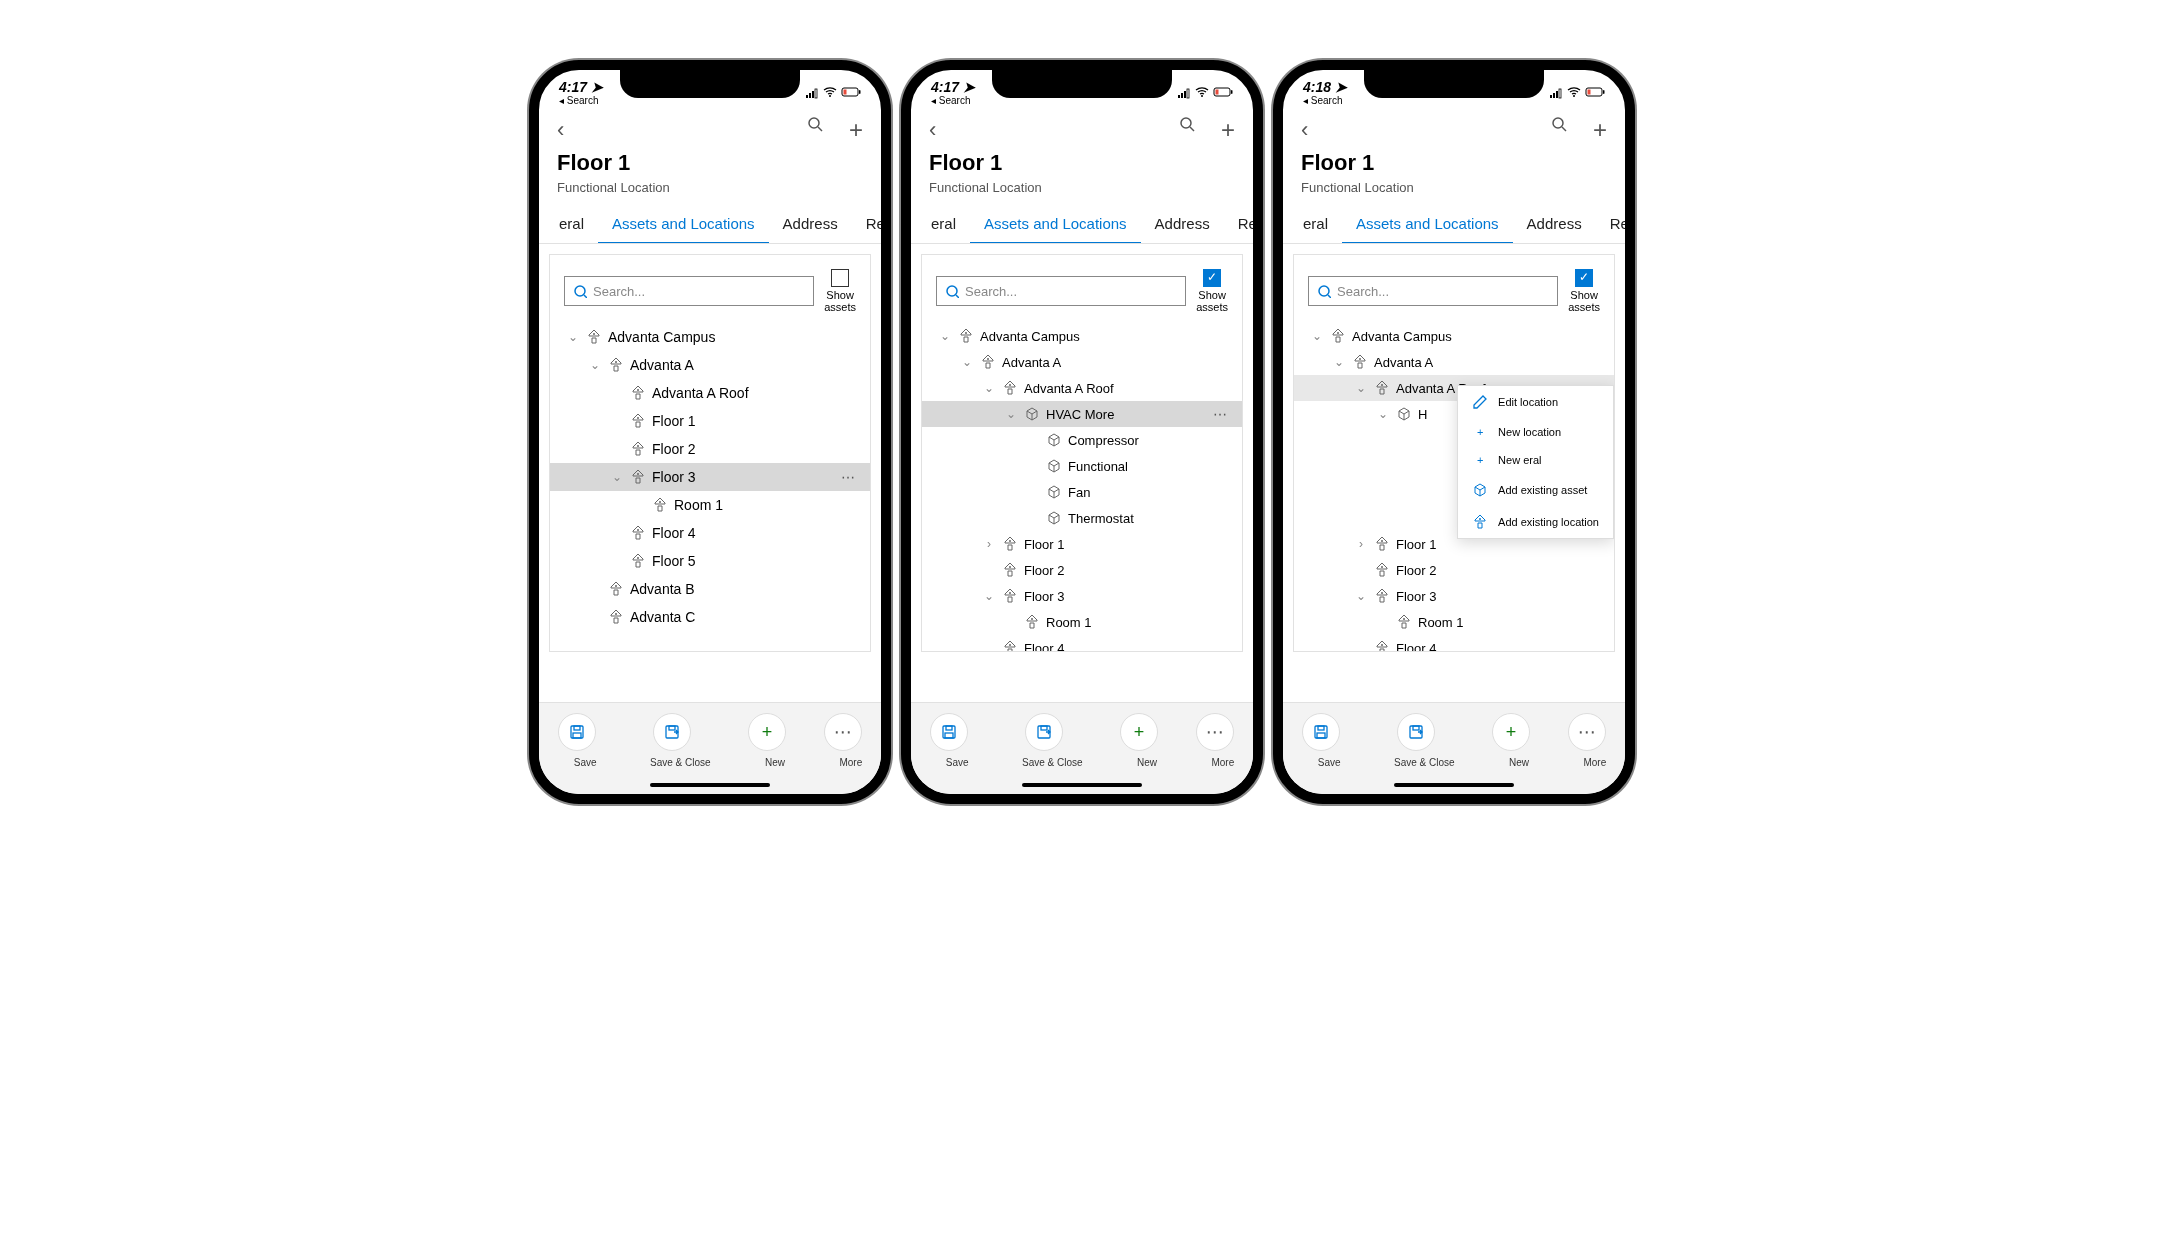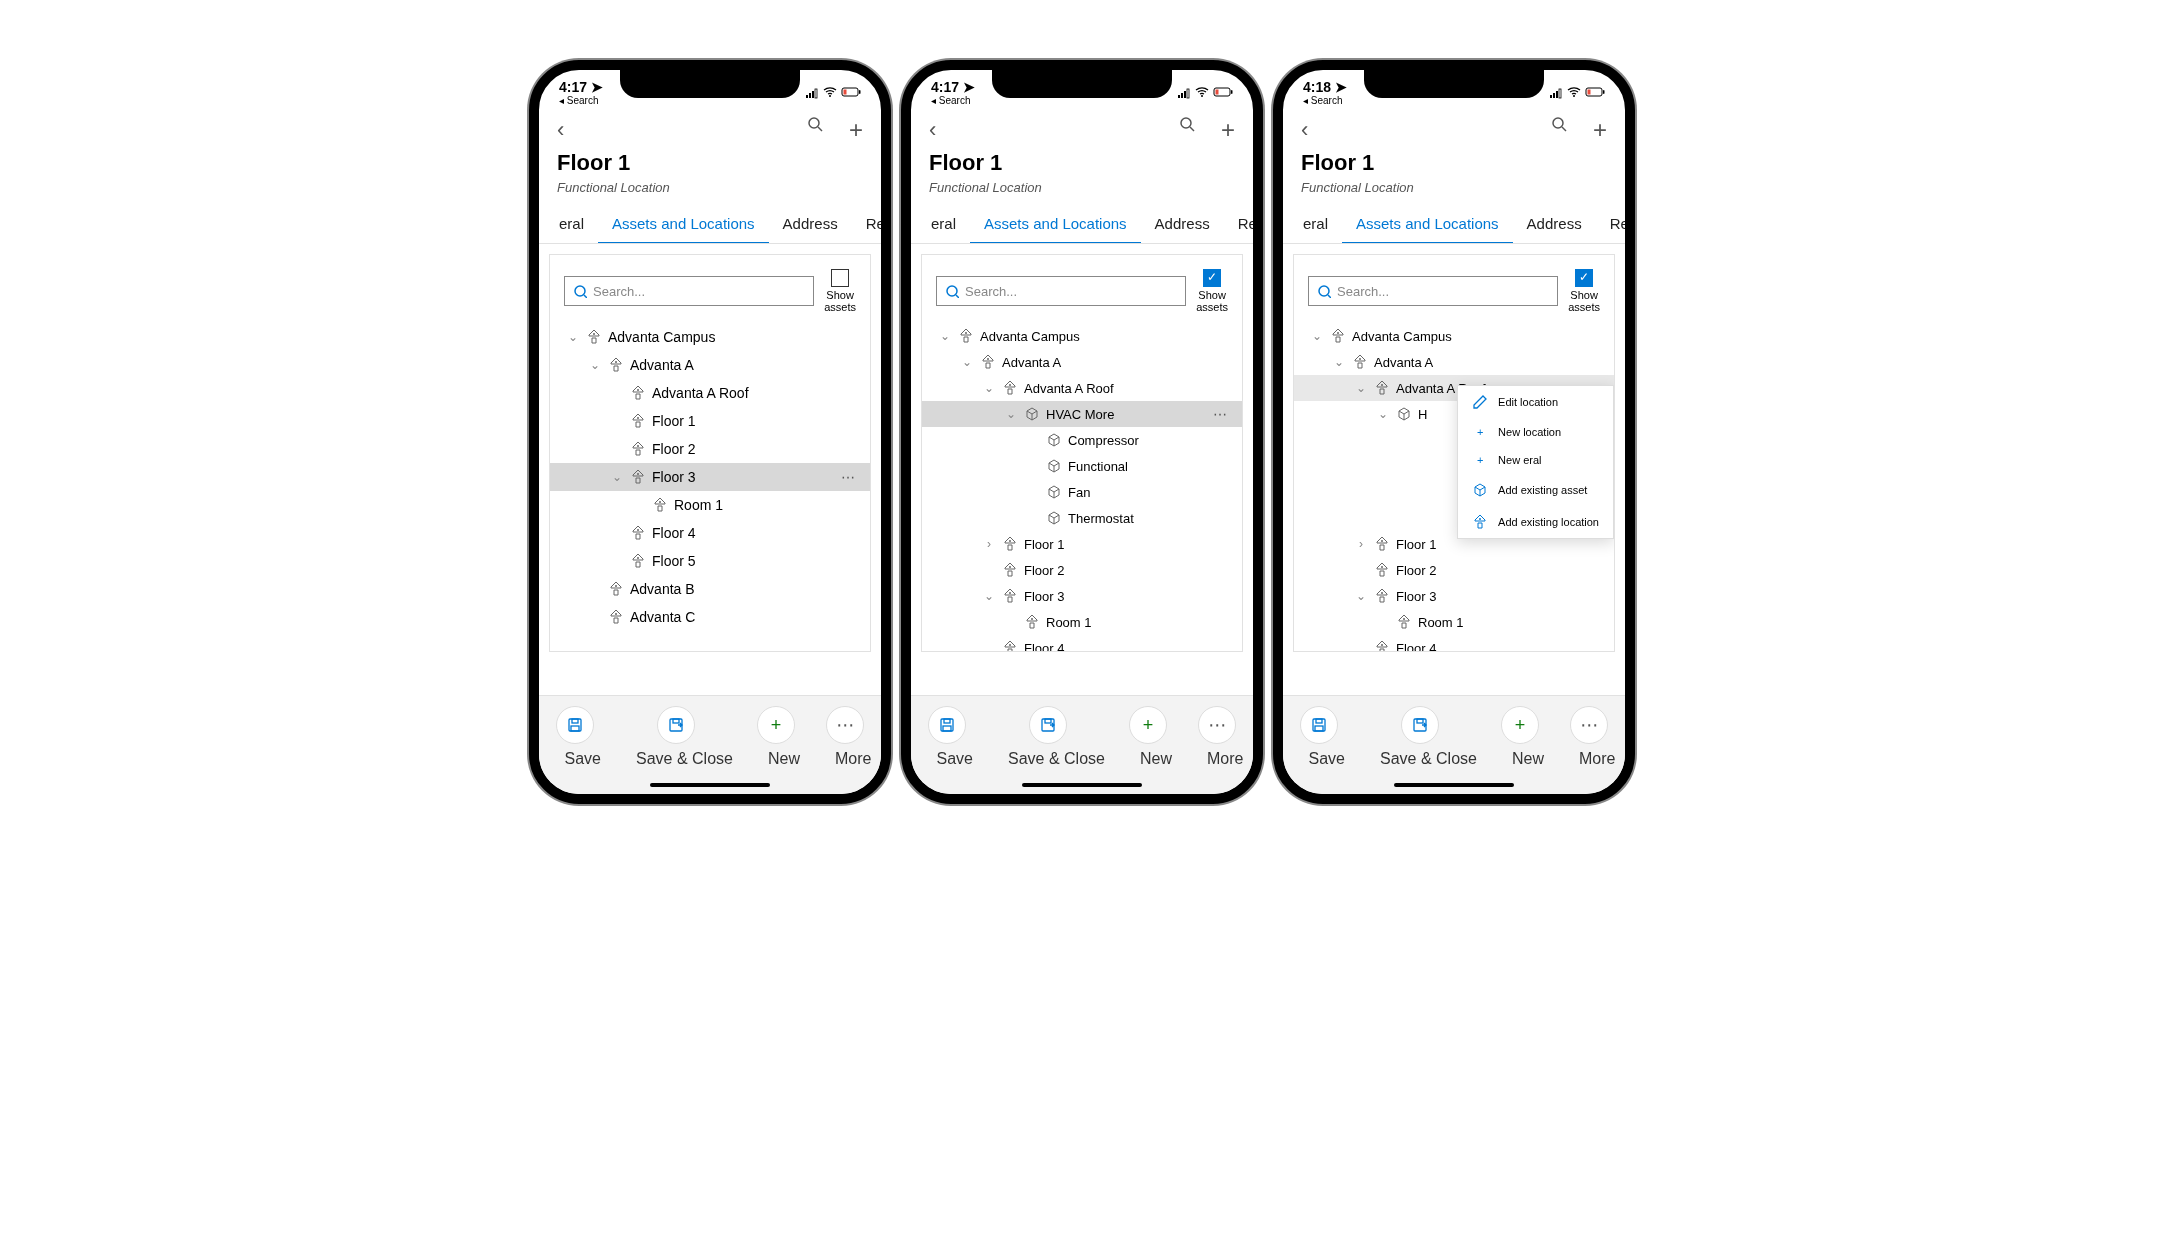--- a/index.html
+++ b/index.html
@@ -2,28 +2,28 @@
 <html><head>
 <meta charset="utf-8">
 <style>
 * { box-sizing: border-box; margin: 0; padding: 0; }
 body { font-family: -apple-system, "Segoe UI", sans-serif; background: #fff; display: flex; justify-content: center; gap: 10px; padding: 60px 20px; }
 .phone { position: relative; }
 .frame { width: 362px; height: 744px; border: 10px solid #000; border-radius: 50px; background: #fff; overflow: hidden; position: relative; box-shadow: 0 0 0 2px #888; }
 .notch { position: absolute; top: 0; left: 50%; transform: translateX(-50%); width: 180px; height: 28px; background: #000; border-radius: 0 0 18px 18px; z-index: 10; }
 .status { display: flex; justify-content: space-between; align-items: center; padding: 8px 20px 0; font-size: 14px; font-weight: 600; height: 36px; }
 .status-left { display: flex; flex-direction: column; align-items: flex-start; gap: 0; }
-.time-row { display: flex; align-items: center; gap: 4px; }
+.time-row { display: flex; align-items: center; gap: 4px; font-style: italic; }
 .back-search { font-size: 10px; font-weight: 400; }
 .status-right { display: flex; align-items: center; gap: 3px; }
 .hdr { display: flex; justify-content: space-between; align-items: center; padding: 10px 18px 6px; }
 .hdr-icons { display: flex; gap: 24px; }
 .title-block { padding: 0 18px 10px; }
 .page-title { font-size: 22px; font-weight: 600; margin-bottom: 4px; }
-.page-subtitle { font-size: 13px; color: #555; font-style: italic; }
+.page-subtitle { font-size: 13px; color: #555; }
 .tabs { display: flex; overflow: hidden; border-bottom: 1px solid #e1e1e1; font-size: 15px; }
 .tab { padding: 10px 14px; white-space: nowrap; color: #222; }
 .tab.cut-l { padding-left: 20px; }
 .tab.cut-r { padding-right: 4px; }
 .tab.active { color: #0078d4; border-bottom: 2px solid #0078d4; margin-bottom: -1px; }
 .panel { border: 1px solid #e1e1e1; margin: 10px; background: #fff; height: 398px; overflow: hidden; position: relative; }
 .search-row { display: flex; align-items: center; padding: 14px 14px 10px; gap: 10px; }
 .search-box { flex: 1; border: 1px solid #888; height: 30px; display: flex; align-items: center; padding: 0 8px; gap: 6px; color: #888; font-size: 13px; }
 .chk-wrap { display: flex; flex-direction: column; align-items: center; font-size: 11px; line-height: 1.1; }
 .chk { width: 18px; height: 18px; border: 1px solid #333; margin-bottom: 2px; display: flex; align-items: center; justify-content: center; }
@@ -34,21 +34,21 @@
 .row.sel-l { background: #e8e8e8; }
 .spacer { display: inline-block; }
 .sp1 { width: 0; } .sp2 { width: 22px; } .sp3 { width: 44px; } .sp4 { width: 66px; } .sp5 { width: 88px; }
 .chev { color: #888; font-size: 12px; width: 14px; text-align: center; }
 .ico { width: 16px; text-align: center; color: #666; }
 .row-label { flex: 1; }
 .dots { color: #555; letter-spacing: 1px; font-size: 14px; padding-right: 4px; }
 .footer { position: absolute; bottom: 0; left: 0; right: 0; background: #f3f3f3; display: flex; justify-content: space-around; padding: 10px 0 26px; border-top: 1px solid #e1e1e1; }
 .fbtn { display: flex; flex-direction: column; align-items: center; gap: 6px; }
 .fcirc { width: 38px; height: 38px; border-radius: 50%; background: #fff; border: 1px solid #ddd; display: flex; align-items: center; justify-content: center; font-size: 18px; color: #0078d4; }
-.flbl { font-size: 16px; color: #333; padding-left: 16px; }
+.flbl { font-size: 10px; color: #333; padding-left: 16px; }
 .home-ind { position: absolute; bottom: 7px; left: 50%; transform: translateX(-50%); width: 120px; height: 4px; background: #000; border-radius: 3px; }
 .ctx-menu { position: absolute; right: 0; top: 130px; background: #fff; border: 1px solid #ddd; box-shadow: 0 4px 14px rgba(0,0,0,.15); z-index: 5; font-size: 11px; }
 .ctx-item { display: flex; align-items: center; gap: 10px; padding: 8px 14px; white-space: nowrap; }
 .ctx-ico { color: #0078d4; width: 16px; text-align: center; }
 svg { display: block; }
 </style>
 </head>
 <body>
 
 <svg width="0" height="0" style="position:absolute">

